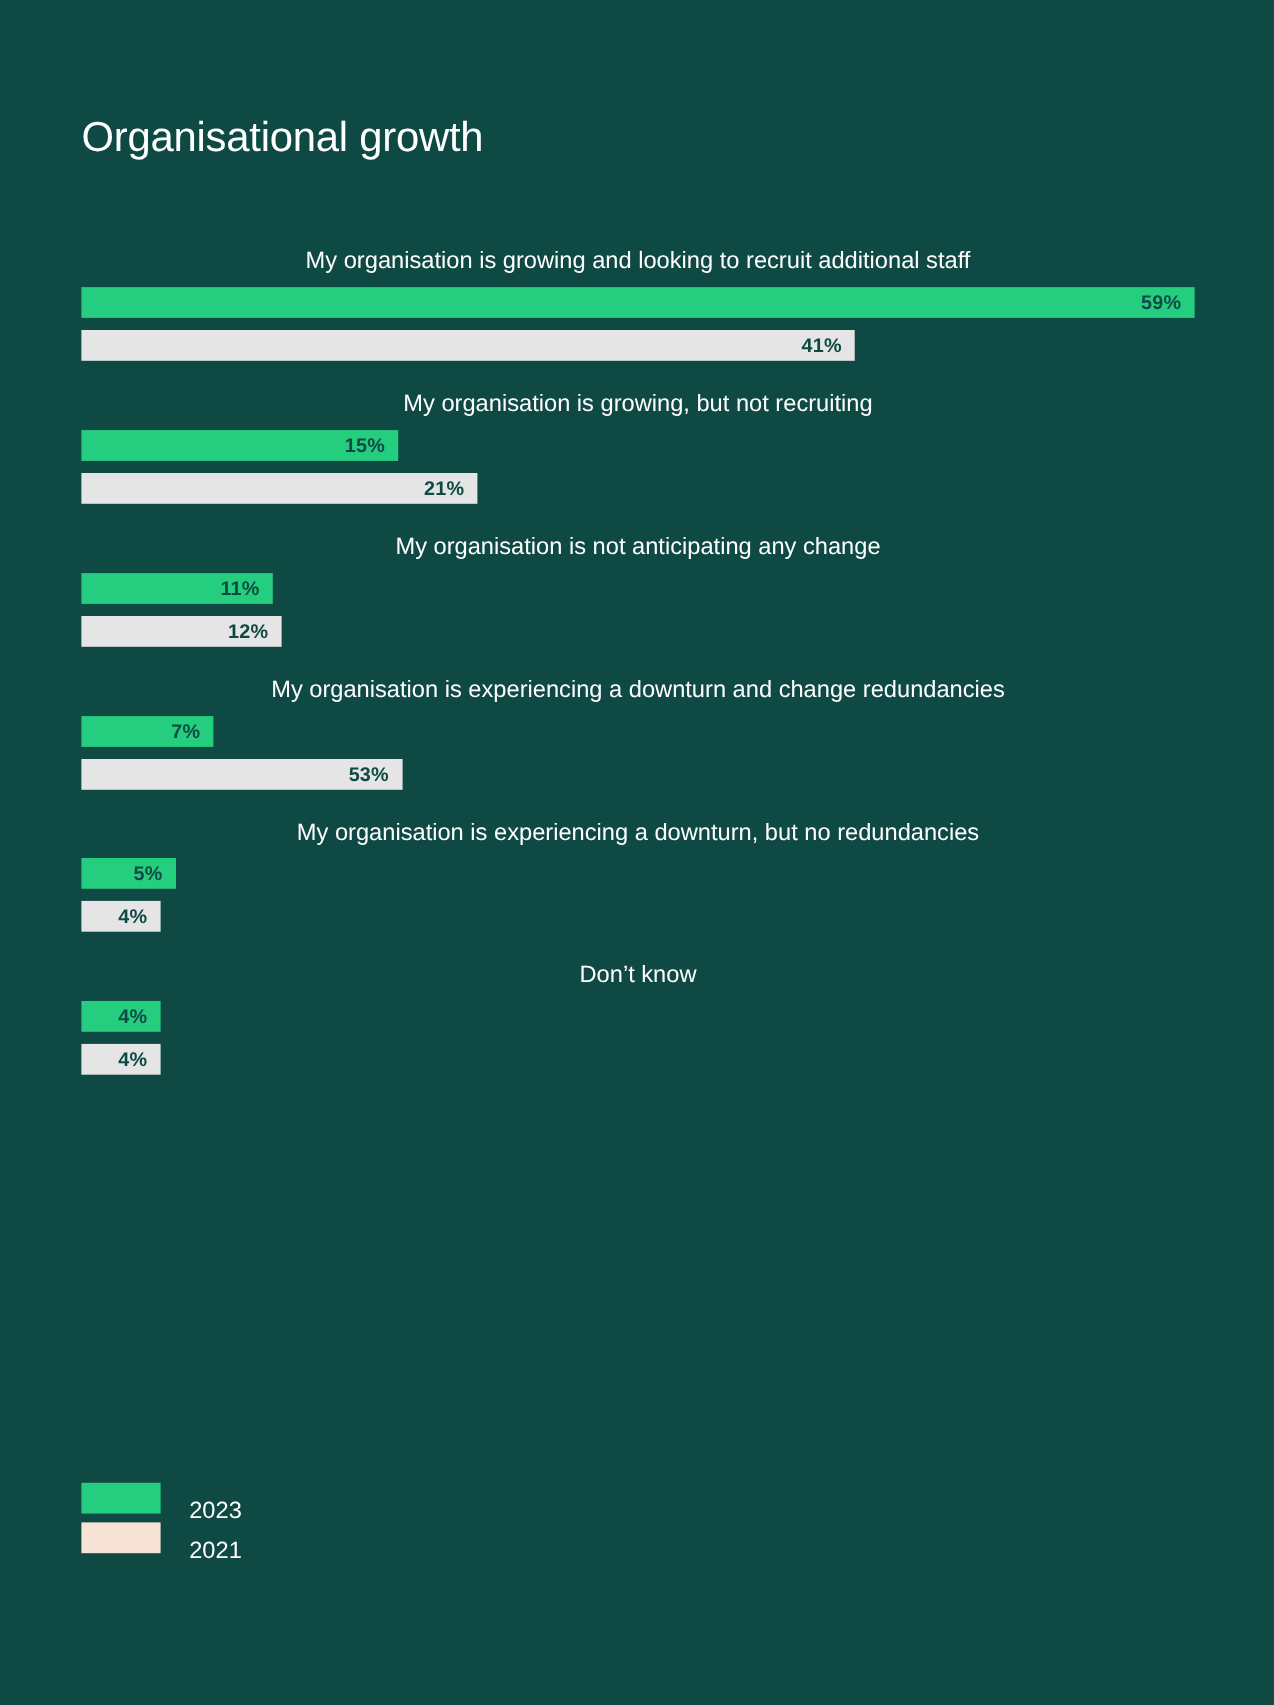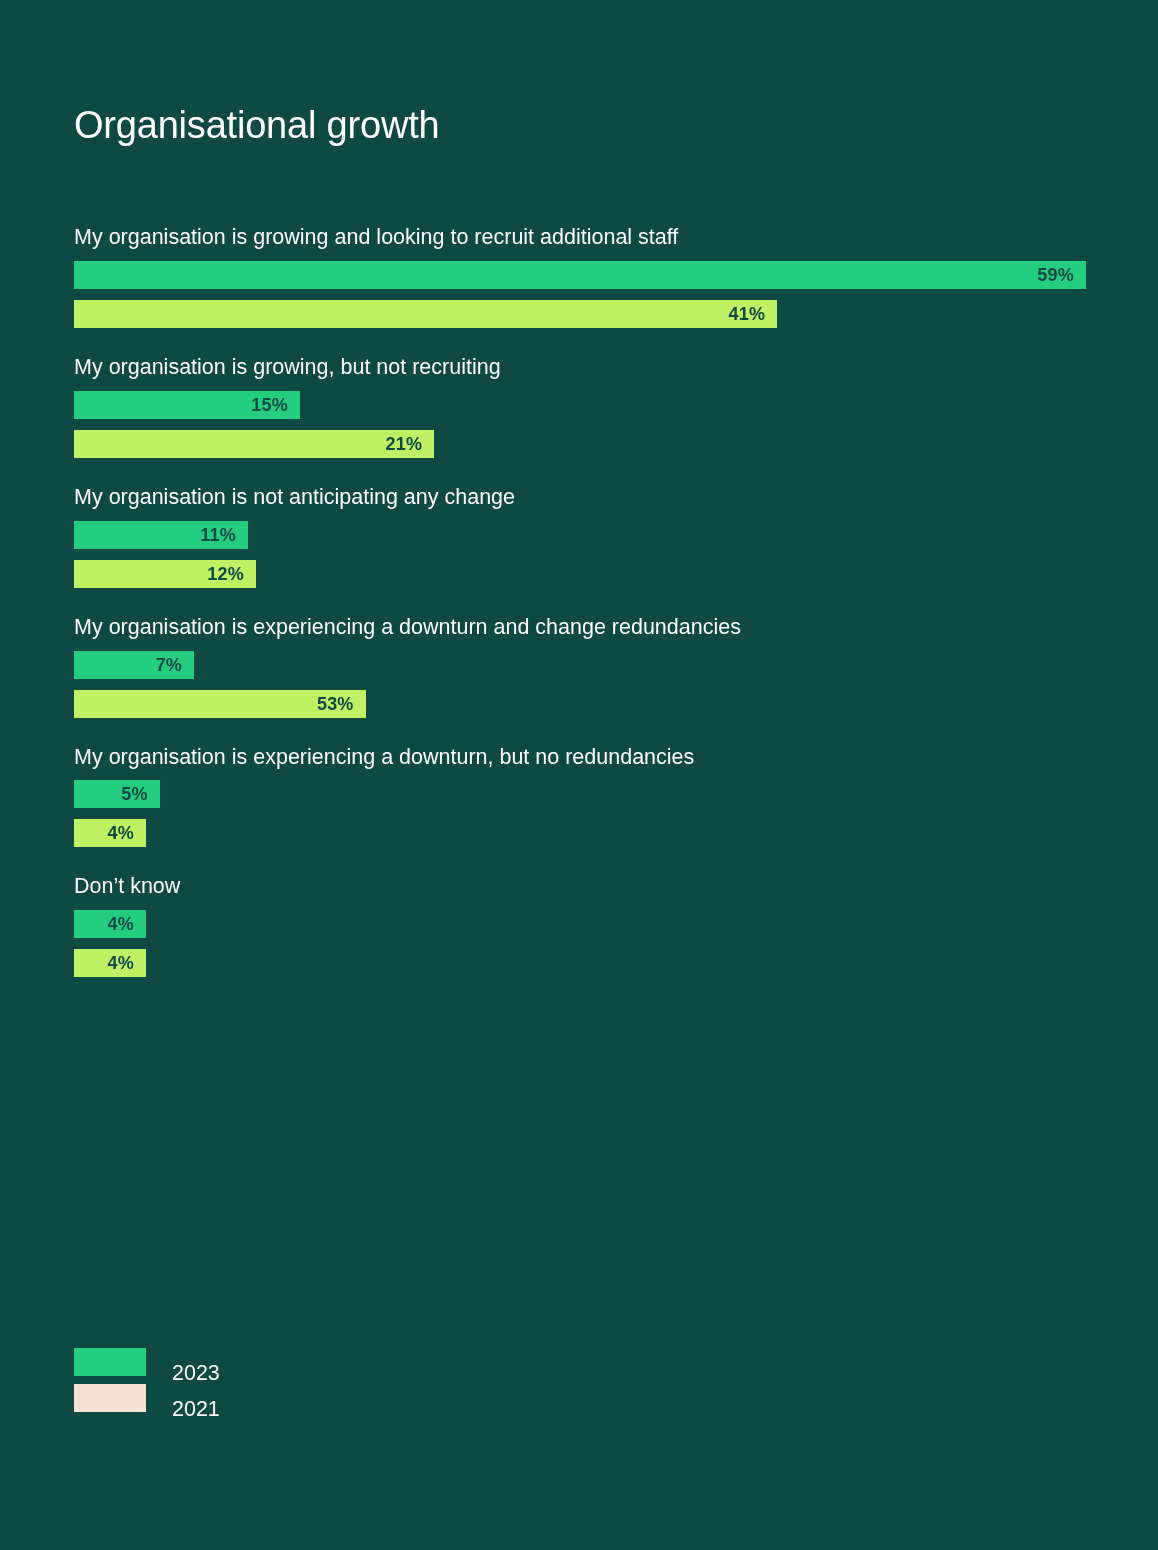--- a/index.html
+++ b/index.html
@@ -31,20 +31,21 @@
     white-space: nowrap;
   }
   .groups {
     position: absolute;
     left: 74px;
     top: 224px;
     width: 1012px;
   }
   .group {
     margin-bottom: 26px;
+    text-align: center;
   }
   .group:last-child {
     margin-bottom: 16px;
   }
   .group-label {
     font-size: 21.5px;
     font-weight: 400;
     color: #FFFFFF;
     line-height: 1.25;
     margin-bottom: 10px;
@@ -64,21 +65,21 @@
     align-items: center;
     justify-content: flex-end;
     box-sizing: border-box;
     padding-right: 12px;
     min-width: 72px;
   }
   .bar.s2023 {
     background: #24CE7E;
   }
   .bar.s2021 {
-    background: #bef264;
+    background: #e5e5e5;
   }
   .bar-value {
     font-size: 18px;
     font-weight: 700;
     color: #0E4944;
     line-height: 1;
     letter-spacing: 0.2px;
   }
   .legend {
     position: absolute;
@@ -129,21 +130,21 @@
       <div class="bar-row">
         <div class="bar s2021" style="width: 703.254px;">
           <span class="bar-value">41%</span>
         </div>
       </div>
     </div>
 
     <div class="group">
       <div class="group-label">My organisation is growing, but not recruiting</div>
       <div class="bar-row">
-        <div class="bar s2023" style="width: 226px;">
+        <div class="bar s2023" style="width: 288px;">
           <span class="bar-value">15%</span>
         </div>
       </div>
       <div class="bar-row">
         <div class="bar s2021" style="width: 360.203px;">
           <span class="bar-value">21%</span>
         </div>
       </div>
     </div>
 

